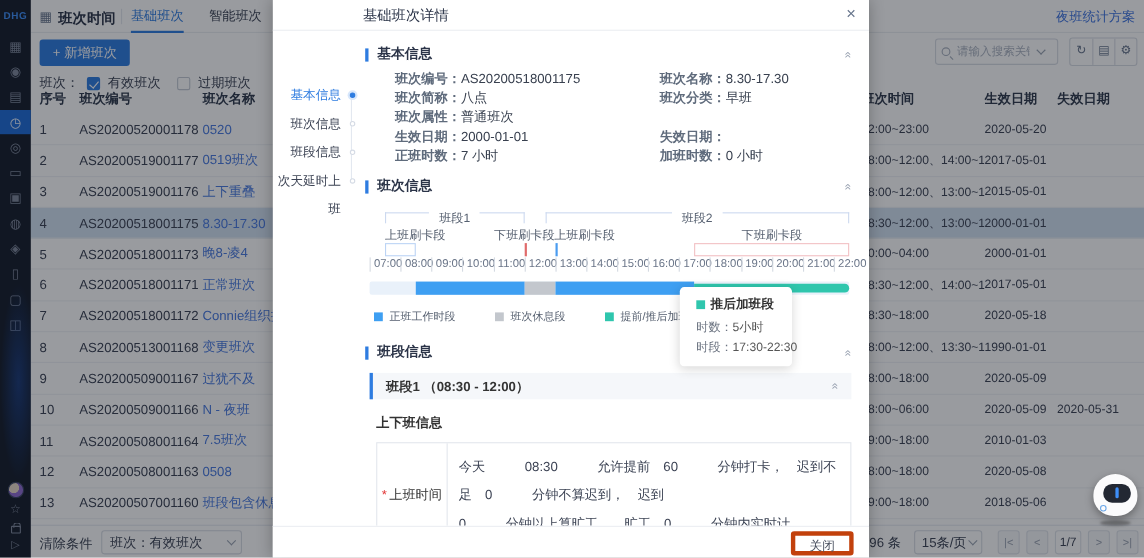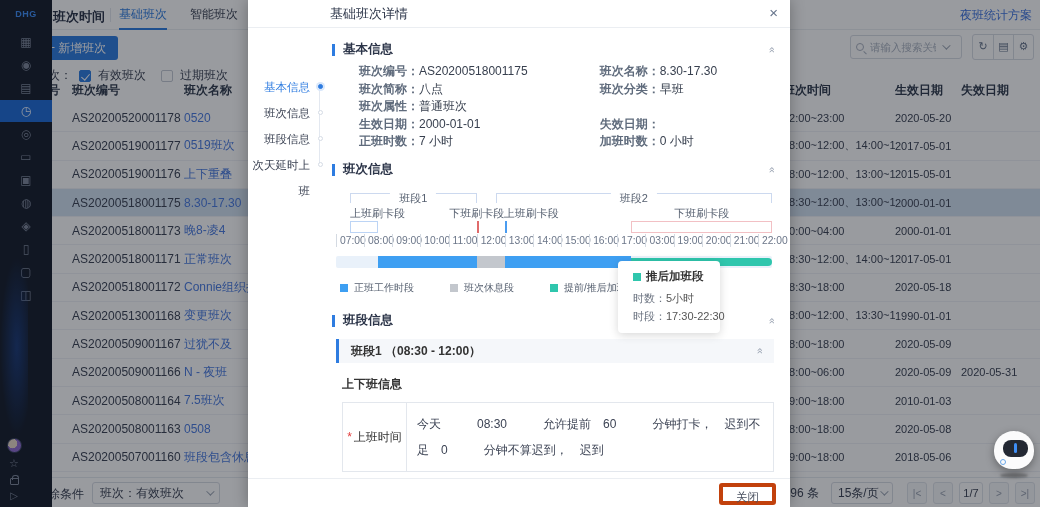--- a/index.html
+++ b/index.html
@@ -1,21 +1,21 @@
 <!DOCTYPE html>
 <html><head>
 <meta charset="utf-8">
 <style>
   html,body{margin:0;padding:0;background:#888;}
   *{box-sizing:border-box;}
   .screen{position:relative;width:1040px;height:507px;background:#fff;overflow:hidden;
     font-family:"Liberation Sans","DejaVu Sans",sans-serif;color:#333;}
 
   
-  .sidebar{position:absolute;left:0;top:0;width:52px;height:507px;background:#151c2a;z-index:10;}
+  .sidebar{position:absolute;left:0;top:0;width:28px;height:507px;background:#151c2a;z-index:10;}
   .sidebar .glow{position:absolute;left:0;bottom:70px;width:28px;height:180px;
     background:radial-gradient(ellipse at 60% 50%, rgba(30,80,180,.55), rgba(10,20,50,0) 70%);}
   .logo{color:#3e8ef7;font-size:9px;font-weight:bold;text-align:center;padding-top:9px;letter-spacing:.5px;}
   .nav-icons{display:flex;flex-direction:column;align-items:stretch;margin-top:12px;}
   .nav-ic{height:22px;line-height:22px;text-align:center;color:#7e879a;font-size:12px;margin-bottom:1px;cursor:pointer;}
   .nav-ic.active{background:#1e6bd8;color:#eaf2ff;}
   .sb-bottom{position:absolute;bottom:5px;left:0;width:28px;display:flex;flex-direction:column;align-items:center;gap:5px;}
   .avatar{width:15px;height:15px;border-radius:50%;background:radial-gradient(circle at 35% 35%,#e8d9c8 0 38%,#8f6bd0 42%);border:1px solid #3a4460;}
   .star{color:#7e879a;font-size:11px;line-height:11px;}
   .lock{width:9px;height:7px;border:1px solid #7e879a;border-radius:1px;position:relative;margin-top:4px;}
@@ -432,21 +432,21 @@
             <span class="axis-tick" style="left: 6.45%;">08:00</span>
             <span class="axis-tick" style="left: 12.9%;">09:00</span>
             <span class="axis-tick" style="left: 19.35%;">10:00</span>
             <span class="axis-tick" style="left: 25.81%;">11:00</span>
             <span class="axis-tick" style="left: 32.26%;">12:00</span>
             <span class="axis-tick" style="left: 38.71%;">13:00</span>
             <span class="axis-tick" style="left: 45.16%;">14:00</span>
             <span class="axis-tick" style="left: 51.61%;">15:00</span>
             <span class="axis-tick" style="left: 58.06%;">16:00</span>
             <span class="axis-tick" style="left: 64.52%;">17:00</span>
-            <span class="axis-tick" style="left: 70.97%;">03:00</span>
+            <span class="axis-tick" style="left: 70.97%;">18:00</span>
             <span class="axis-tick" style="left: 77.42%;">19:00</span>
             <span class="axis-tick" style="left: 83.87%;">20:00</span>
             <span class="axis-tick" style="left: 90.32%;">21:00</span>
             <span class="axis-tick" style="left: 96.77%;">22:00</span>
           </div>
         <div class="tl-track">
             <div class="bar-seg work" style="left: 9.68%; width: 22.58%;"></div>
             <div class="bar-seg rest" style="left: 32.26%; width: 6.45%;"></div>
             <div class="bar-seg work" style="left: 38.71%; width: 29.03%;"></div>
             <div class="bar-seg overtime" style="left: 67.74%; width: 32.26%;"></div>
@@ -480,20 +480,21 @@
         </div>
         <div class="sub-title">上下班信息</div>
         <div class="seg-table">
           <div class="seg-row">
             <div class="seg-label">
               <span class="req">*</span>
               <span>上班时间</span>
             </div>
             <div class="seg-content">
               <div>今天　　　08:30　　　允许提前　60　　　分钟打卡，　迟到不足　0　　　分钟不算迟到，　迟到</div>
+              <div>0　　　分钟以上算旷工，　旷工　0　　　分钟内实时计</div>
             </div>
           </div>
 
         </div>
       </div>
 
       <div class="tooltip">
         <div class="tt-title">
           <span class="lg-sq" style="background:#2fc6ad"></span>
           <span>推后加班段</span>

